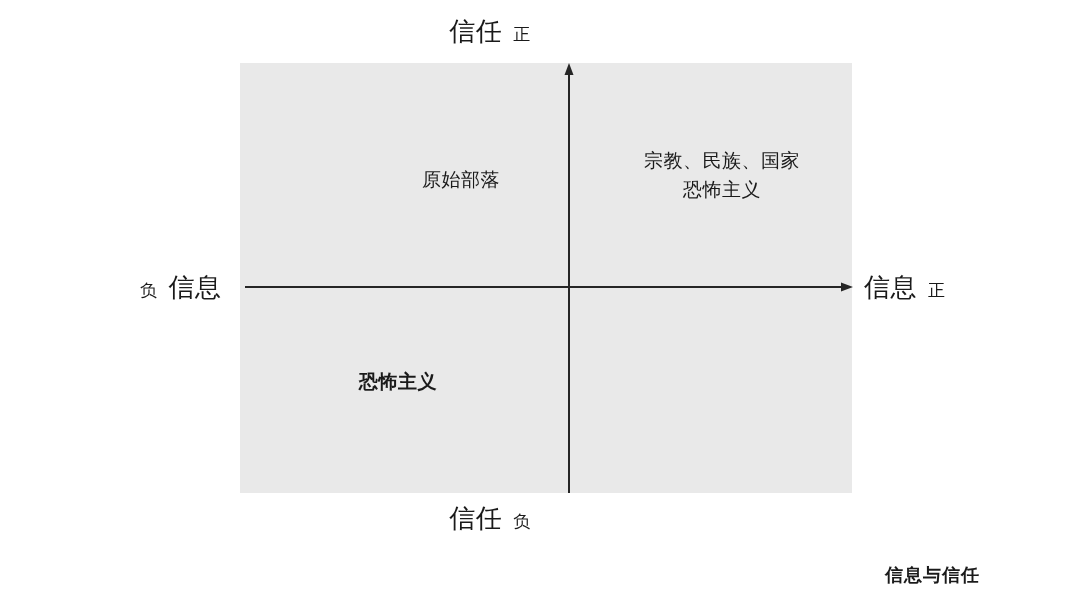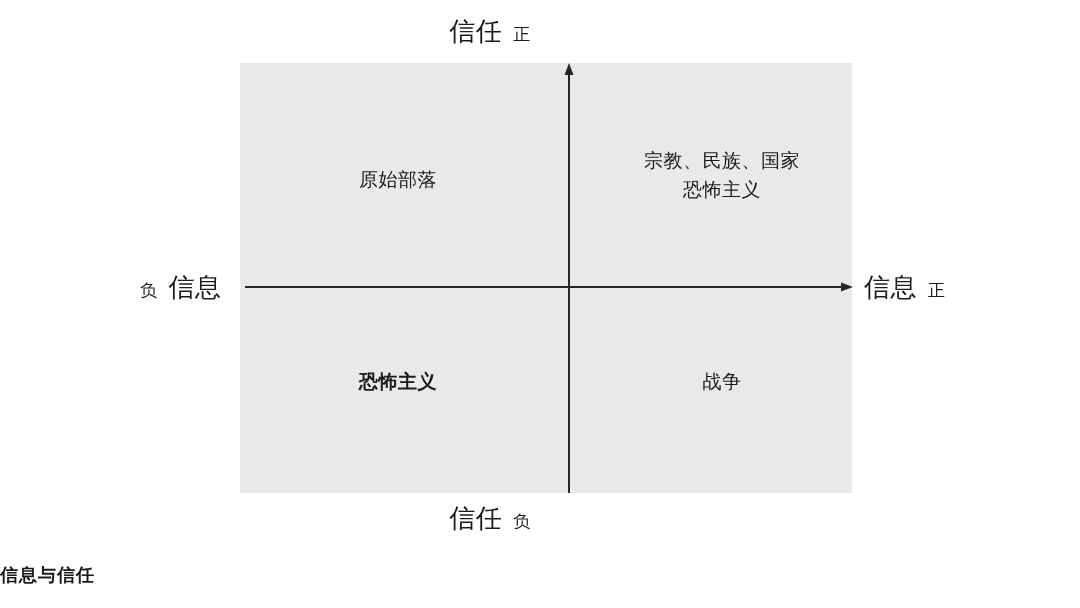--- a/index.html
+++ b/index.html
@@ -96,32 +96,32 @@
 
   
   .quad {
     position: absolute;
     font-size: 19px;
     line-height: 1.5;
     text-align: center;
     white-space: pre-line;
     letter-spacing: 0.5px;
   }
-  #quad-tl { left: 296px; top: 164px; width: 204px; }
+  #quad-tl { left: 296px; top: 164px; width: 204px; text-align: right; }
   #quad-tr { left: 616px; top: 145px; width: 212px; }
   #quad-bl { left: 296px; top: 366px; width: 204px; font-weight: bold; }
   #quad-br { left: 620px; top: 366px; width: 204px; }
 
   
   #caption {
     position: absolute;
     left: 0;
     right: 0;
     top: 561px;
-    text-align: left;
+    text-align: right;
     font-size: 18px;
     font-weight: bold;
     letter-spacing: 1px;
   }
 </style>
 </head>
 <body>
 
 <div id="canvas">
 
@@ -153,17 +153,16 @@
 
   <div class="axis-label" id="label-right">
     <span class="big">信息</span>
     <span class="small">正</span>
   </div>
 
   <div class="quad" id="quad-tl">原始部落</div>
   <div class="quad" id="quad-tr">宗教、民族、国家
 恐怖主义</div>
   <div class="quad" id="quad-bl">恐怖主义</div>
-  <div class="quad" id="quad-br">战争</div>
 
   <div id="caption">信息与信任</div>
 
 </div>
 
 </body></html>

